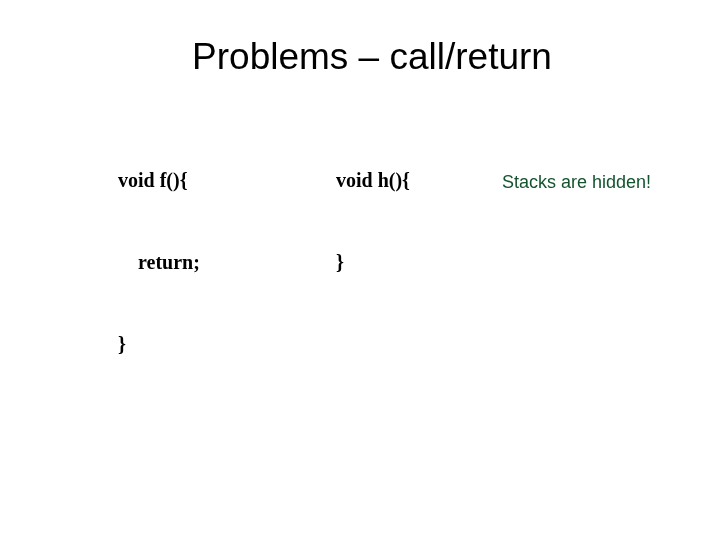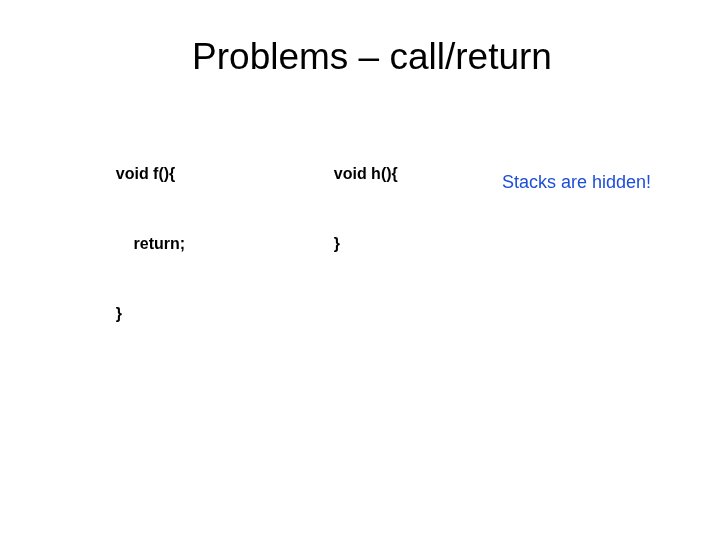--- a/index.html
+++ b/index.html
@@ -21,37 +21,37 @@
     color: #000;
     font-weight: normal;
   }
   .code-area {
     position: absolute;
     top: 130px;
     left: 78px;
     width: 440px;
   }
   .code-line {
-    font-family: Liberation Sans, sans-serif;
+    font-family: Liberation Serif, serif;
     font-weight: bold;
-    font-size: 16px;
+    font-size: 20px;
     color: #000;
     white-space: pre;
     line-height: 1;
     margin-bottom: 14px;
   }
   .col-left { display: inline-block; width: 210px; vertical-align: top; }
   .col-right { display: inline-block; vertical-align: top; }
   .annotation {
     position: absolute;
     top: 160px;
     left: 490px;
     font-family: "Comic Sans MS", "Comic Sans", cursive, sans-serif;
     font-size: 18px;
-    color: #1d4ed8;
+    color: #14532d;
   }
 </style>
 </head>
 <body>
 
 <h1 class="title">Problems – call/return</h1>
 
 <div class="code-area">
   <div class="code-line">
     <span class="col-left">void f(){</span><span class="col-right">void h(){</span>

